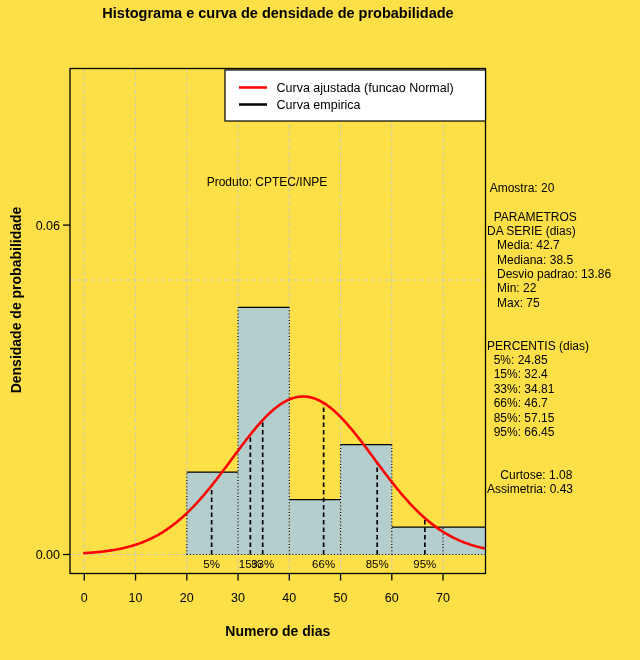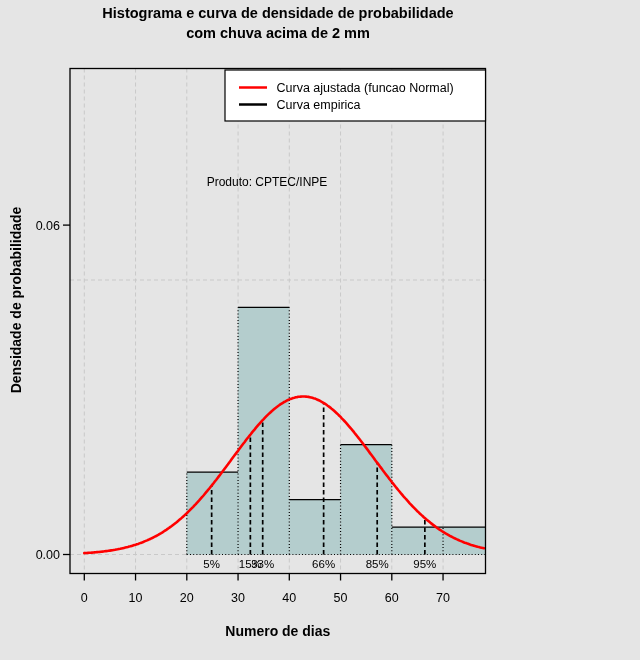--- a/index.html
+++ b/index.html
@@ -1,32 +1,31 @@
 <!DOCTYPE html>
 <html><head>
 <meta charset="utf-8">
 <style>
   html,body{margin:0;padding:0;background:#fff;}
-  #canvas{position:relative;width:640px;height:660px;background:#e5e5e5;overflow:hidden;
+  #canvas{position:relative;width:640px;height:660px;background:#fde047;overflow:hidden;
           font-family:"Liberation Sans",sans-serif;color:#000;}
   #chart-title{position:absolute;left:60px;top:3px;width:436px;text-align:center;
                font-size:14.5px;font-weight:bold;line-height:20px;}
   #chart-svg{position:absolute;left:0;top:0;}
   #chart-svg text{font-family:"Liberation Sans",sans-serif;fill:#000;}
   #stats-panel{position:absolute;left:487px;top:181px;margin:0;
                font-family:"Liberation Sans",sans-serif;font-size:12px;line-height:14.35px;
                white-space:pre;}
 </style>
 </head>
 <body>
 
 <div id="canvas">
   <div id="chart-title">
     <div>Histograma e curva de densidade de probabilidade</div>
-    <div>com chuva acima de 2 mm</div>
   </div>
 
   <svg id="chart-svg" width="640" height="660" viewBox="0 0 640 660">
       <line x1="84.3" y1="68.5" x2="84.3" y2="573.5" stroke="#c9c9c9" stroke-width="1" stroke-dasharray="4 3"></line>
       <line x1="135.55" y1="68.5" x2="135.55" y2="573.5" stroke="#c9c9c9" stroke-width="1" stroke-dasharray="4 3"></line>
       <line x1="186.8" y1="68.5" x2="186.8" y2="573.5" stroke="#c9c9c9" stroke-width="1" stroke-dasharray="4 3"></line>
       <line x1="238.05" y1="68.5" x2="238.05" y2="573.5" stroke="#c9c9c9" stroke-width="1" stroke-dasharray="4 3"></line>
       <line x1="289.3" y1="68.5" x2="289.3" y2="573.5" stroke="#c9c9c9" stroke-width="1" stroke-dasharray="4 3"></line>
       <line x1="340.55" y1="68.5" x2="340.55" y2="573.5" stroke="#c9c9c9" stroke-width="1" stroke-dasharray="4 3"></line>
       <line x1="391.8" y1="68.5" x2="391.8" y2="573.5" stroke="#c9c9c9" stroke-width="1" stroke-dasharray="4 3"></line>
@@ -89,13 +88,35 @@
       <text x="277.8" y="636" text-anchor="middle" font-size="14" font-weight="bold">Numero de dias</text>
       <text x="21" y="300" text-anchor="middle" font-size="14" font-weight="bold" transform="rotate(-90 21 300)">Densidade de probabilidade</text>
       <rect x="225" y="70" width="260.5" height="51" fill="#fff" stroke="#000" stroke-width="1.2"></rect>
       <line x1="239" y1="87.5" x2="267" y2="87.5" stroke="#ff0000" stroke-width="2.5"></line>
       <text x="276.5" y="92" font-size="12.5">Curva ajustada (funcao Normal)</text>
       <line x1="239" y1="104.5" x2="267" y2="104.5" stroke="#000000" stroke-width="2.5"></line>
       <text x="276.5" y="109" font-size="12.5">Curva empirica</text>
       <text x="267" y="185.5" text-anchor="middle" font-size="12">Produto: CPTEC/INPE</text>
     </svg>
 
+  <pre id="stats-panel"> Amostra: 20
+ 
+  PARAMETROS
+DA SERIE (dias)
+   Media: 42.7
+   Mediana: 38.5
+   Desvio padrao: 13.86
+   Min: 22
+   Max: 75
+ 
+ 
+PERCENTIS (dias)
+  5%: 24.85
+  15%: 32.4
+  33%: 34.81
+  66%: 46.7
+  85%: 57.15
+  95%: 66.45
+ 
+ 
+    Curtose: 1.08
+Assimetria: 0.43</pre>
 </div>
 
 </body></html>

